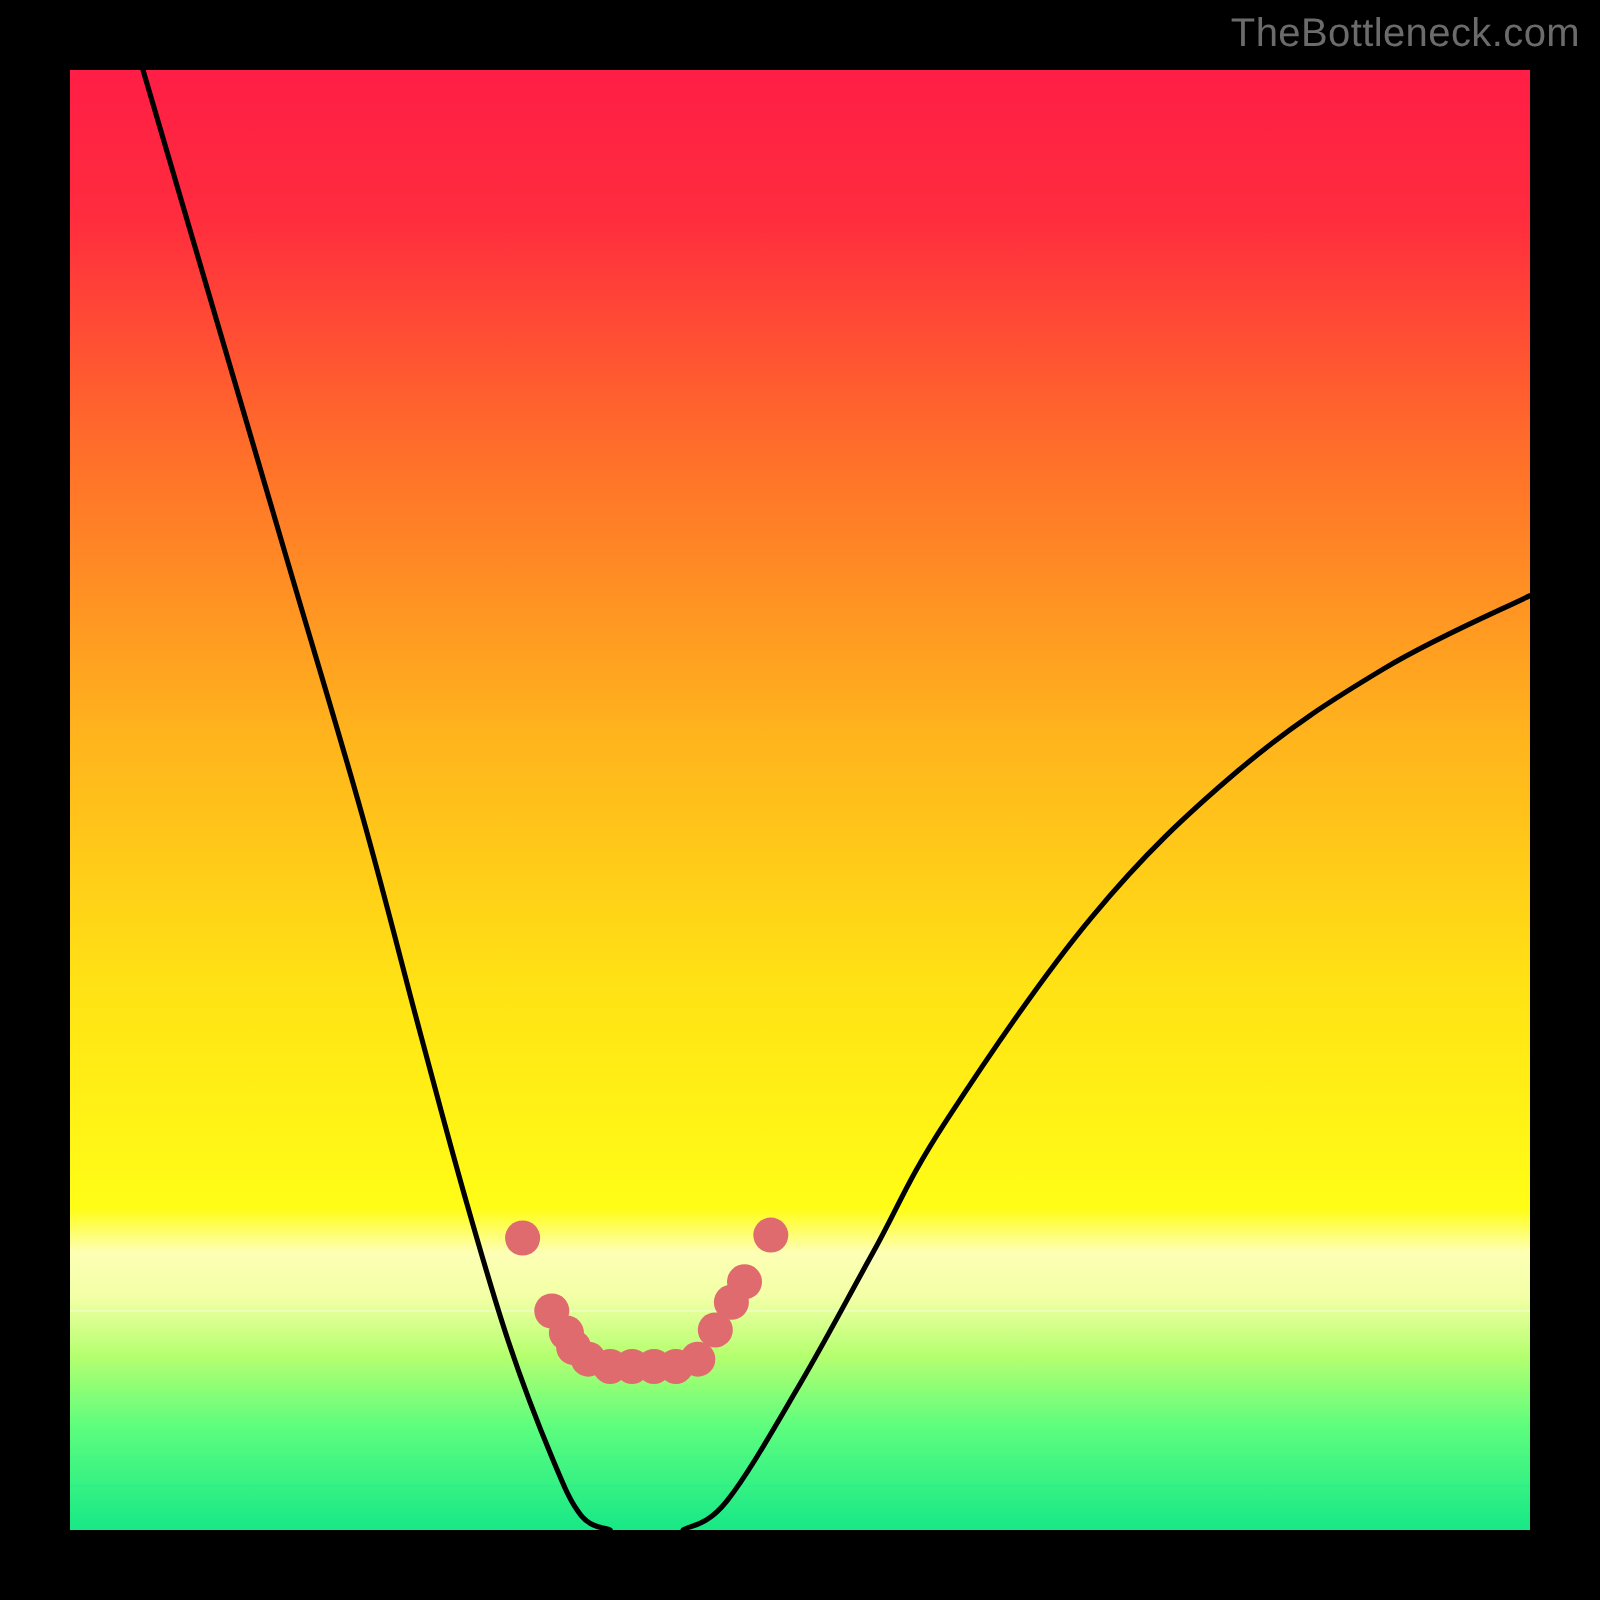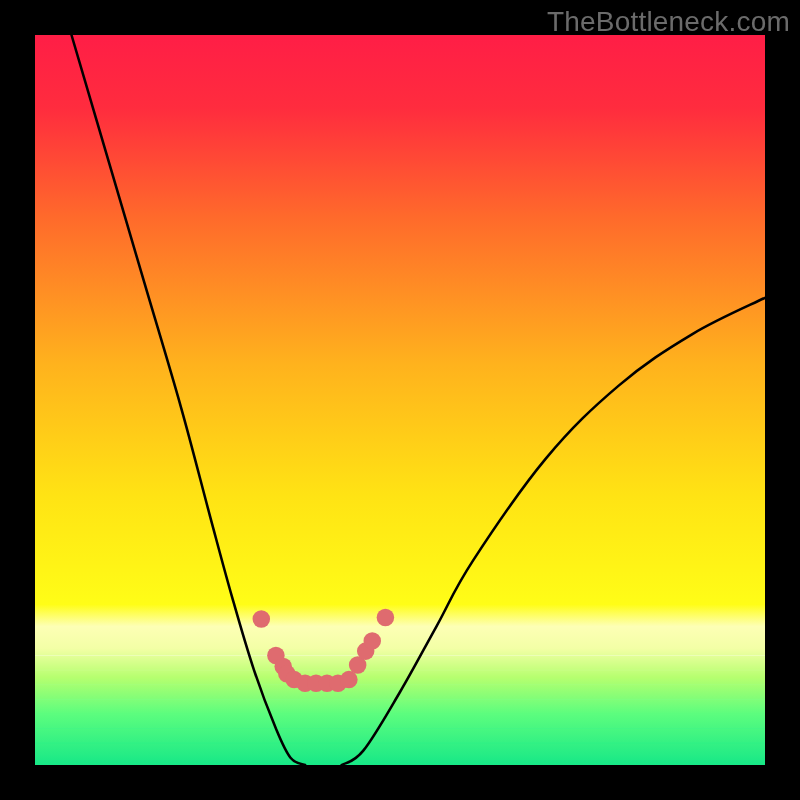--- a/index.html
+++ b/index.html
@@ -10,21 +10,21 @@
     background: #000;
     position: relative;
     font-family: Arial, Helvetica, sans-serif;
     overflow: hidden;
   }
   .watermark {
     position: absolute;
     top: 6px;
     right: 10px;
     color: #6b6b6b;
-    font-size: 28px;
+    font-size: 20px;
     font-weight: 500;
     letter-spacing: 0.2px;
     z-index: 100;
   }
   .chart-frame {
     position: absolute;
     left: 35px;
     top: 35px;
     width: 730px;
     height: 730px;

